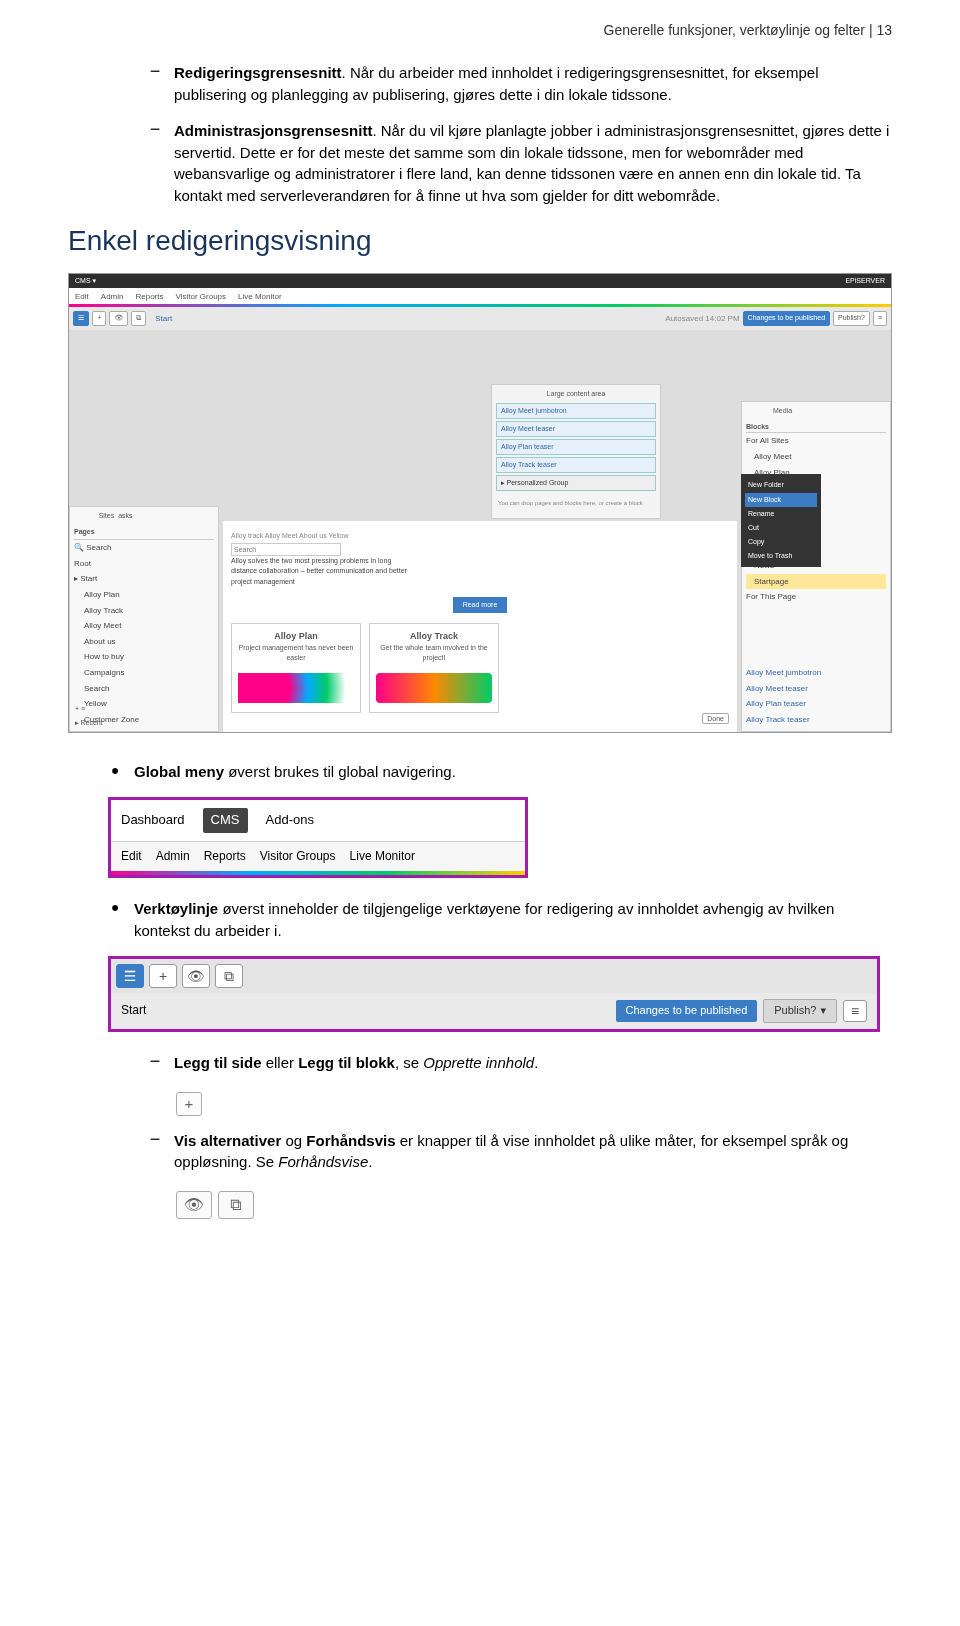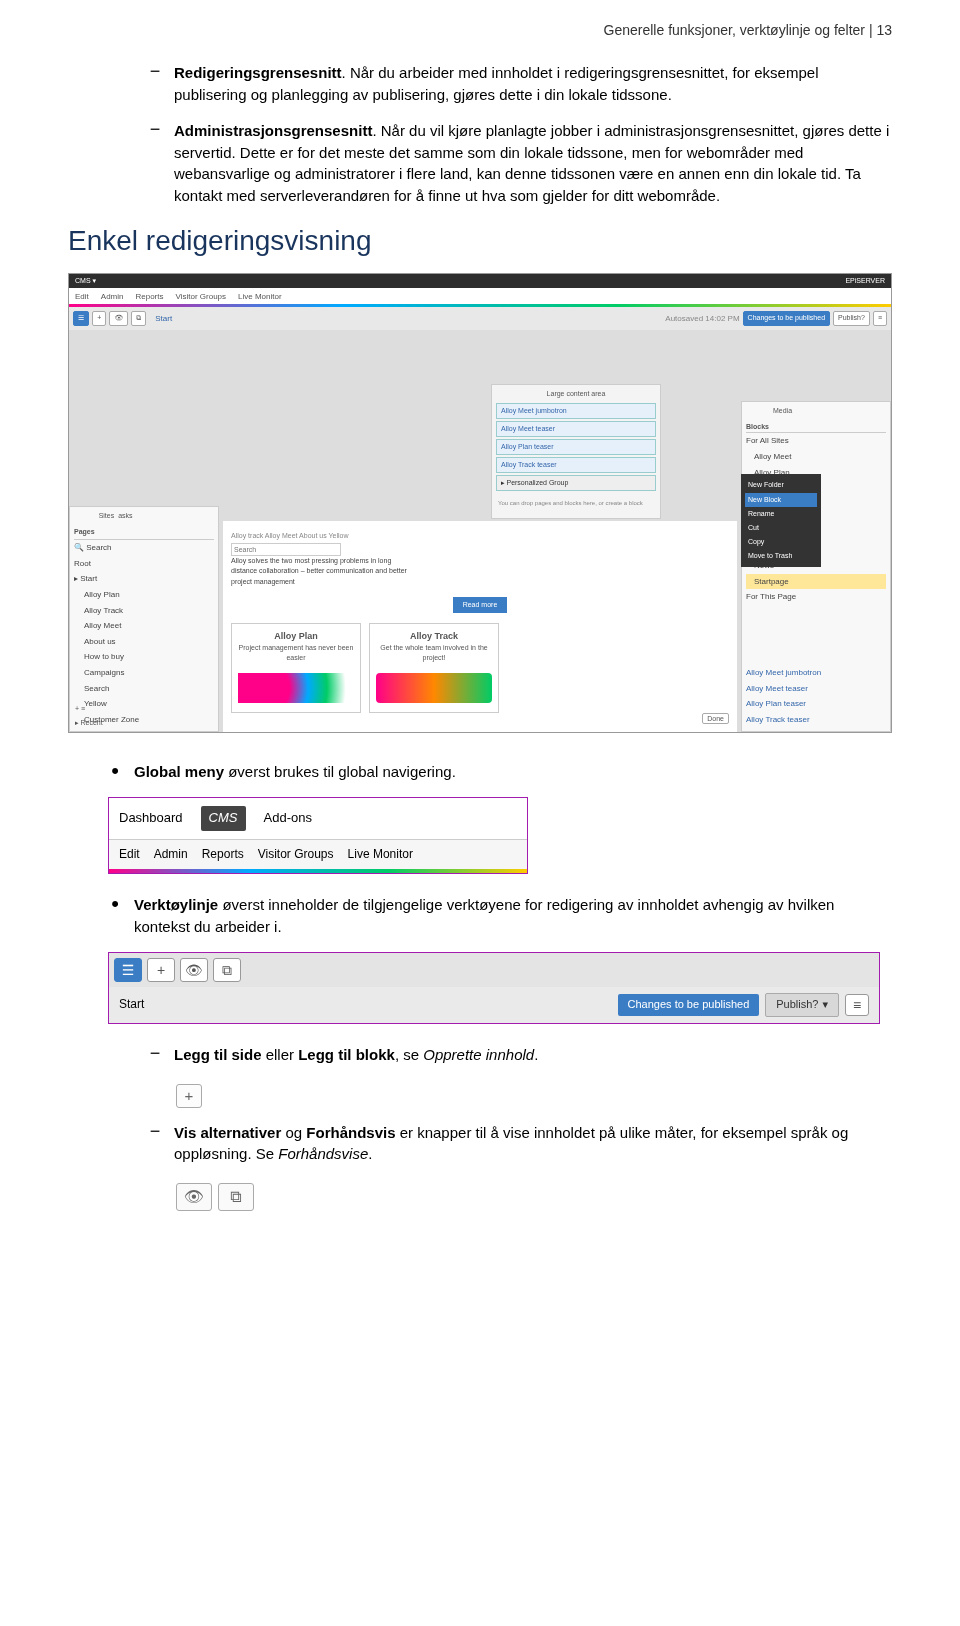--- a/index.html
+++ b/index.html
@@ -63,28 +63,28 @@
   .ss-card .ct { font-weight:bold; font-size:9px; }
   .ss-blob { height:30px; margin-top:10px; }
   .ss-blob.a { background: radial-gradient(circle at 20% 50%, #f08 30%, #0af 50%, #0c6 70%, transparent 90%); }
   .ss-blob.b { background: linear-gradient(90deg,#f08,#f80,#0c6); border-radius:4px; }
   .ss-mid-panel { position:absolute; right:230px; top:110px; width:170px; background:#f4f4f4; border:1px solid #ccc; padding:4px; }
   .ss-mid-row { background:#e6f0fb; border:1px solid #9cc; padding:2px 4px; margin-bottom:2px; color:#36a; font-size:7px; }
   .ss-context { position:absolute; right:70px; top:200px; background:#333; color:#fff; padding:4px; font-size:7px; width:80px; }
   .ss-context div { padding:2px 3px; }
   .screenshot-box.rel { position:relative; }
   .mini-shot {
-    border: 1px solid #a21caf;
+    border: 3px solid #a21caf;
     background: #f4f4f4;
     margin: 8px 0 20px 40px;
   }
   .mini-shot.m1 { width: 420px; }
   .mini-shot.m2 { width: 772px; }
   .ms-row1 { display:flex; gap:18px; padding:8px 10px; background:#fff; font-size:13px; align-items:center; }
-  .ms-row1 .act { background:#444; color:#fff; padding:3px 8px; border-radius:2px;font-style:italic; }
+  .ms-row1 .act { background:#444; color:#fff; padding:3px 8px; border-radius:2px; }
   .ms-row2 { display:flex; gap:14px; padding:6px 10px; background:#f6f6f6; font-size:12px; border-top:1px solid #ccc; }
   .ms-grad { height:4px; background: linear-gradient(90deg,#f08,#0af,#0c6,#fc0); }
   .tb-bar { display:flex; align-items:center; background:#e4e4e4; padding:5px; gap:5px; }
   .tb-icon { width:28px; height:24px; border:1px solid #999; background:#fff; border-radius:3px; display:flex; align-items:center; justify-content:center; font-size:14px; color:#555; }
   .tb-icon.active { background:#3b7dc4; color:#fff; border-color:#3b7dc4; }
   .tb-row2 { display:flex; justify-content:space-between; align-items:center; padding:6px 10px; background:#eaeaea; font-size:12px; }
   .tb-row2 .right { display:flex; gap:6px; align-items:center; }
   .pill-blue { background:#3b7dc4; color:#fff; padding:3px 10px; border-radius:2px; font-size:11px; }
   .pill-gray { background:#d8d8d8; color:#333; padding:3px 10px; border:1px solid #aaa; border-radius:2px; font-size:11px; display:flex; gap:4px; align-items:center; }
   .small-btn {

